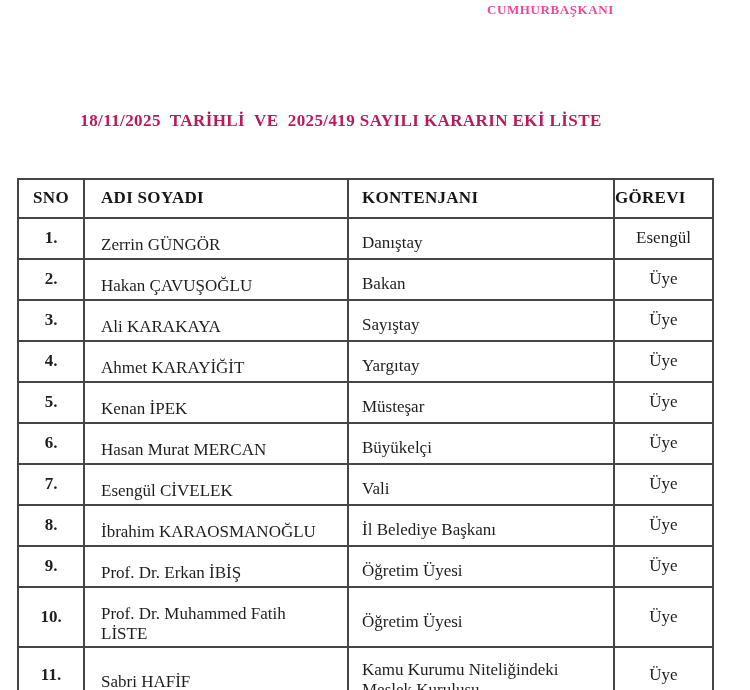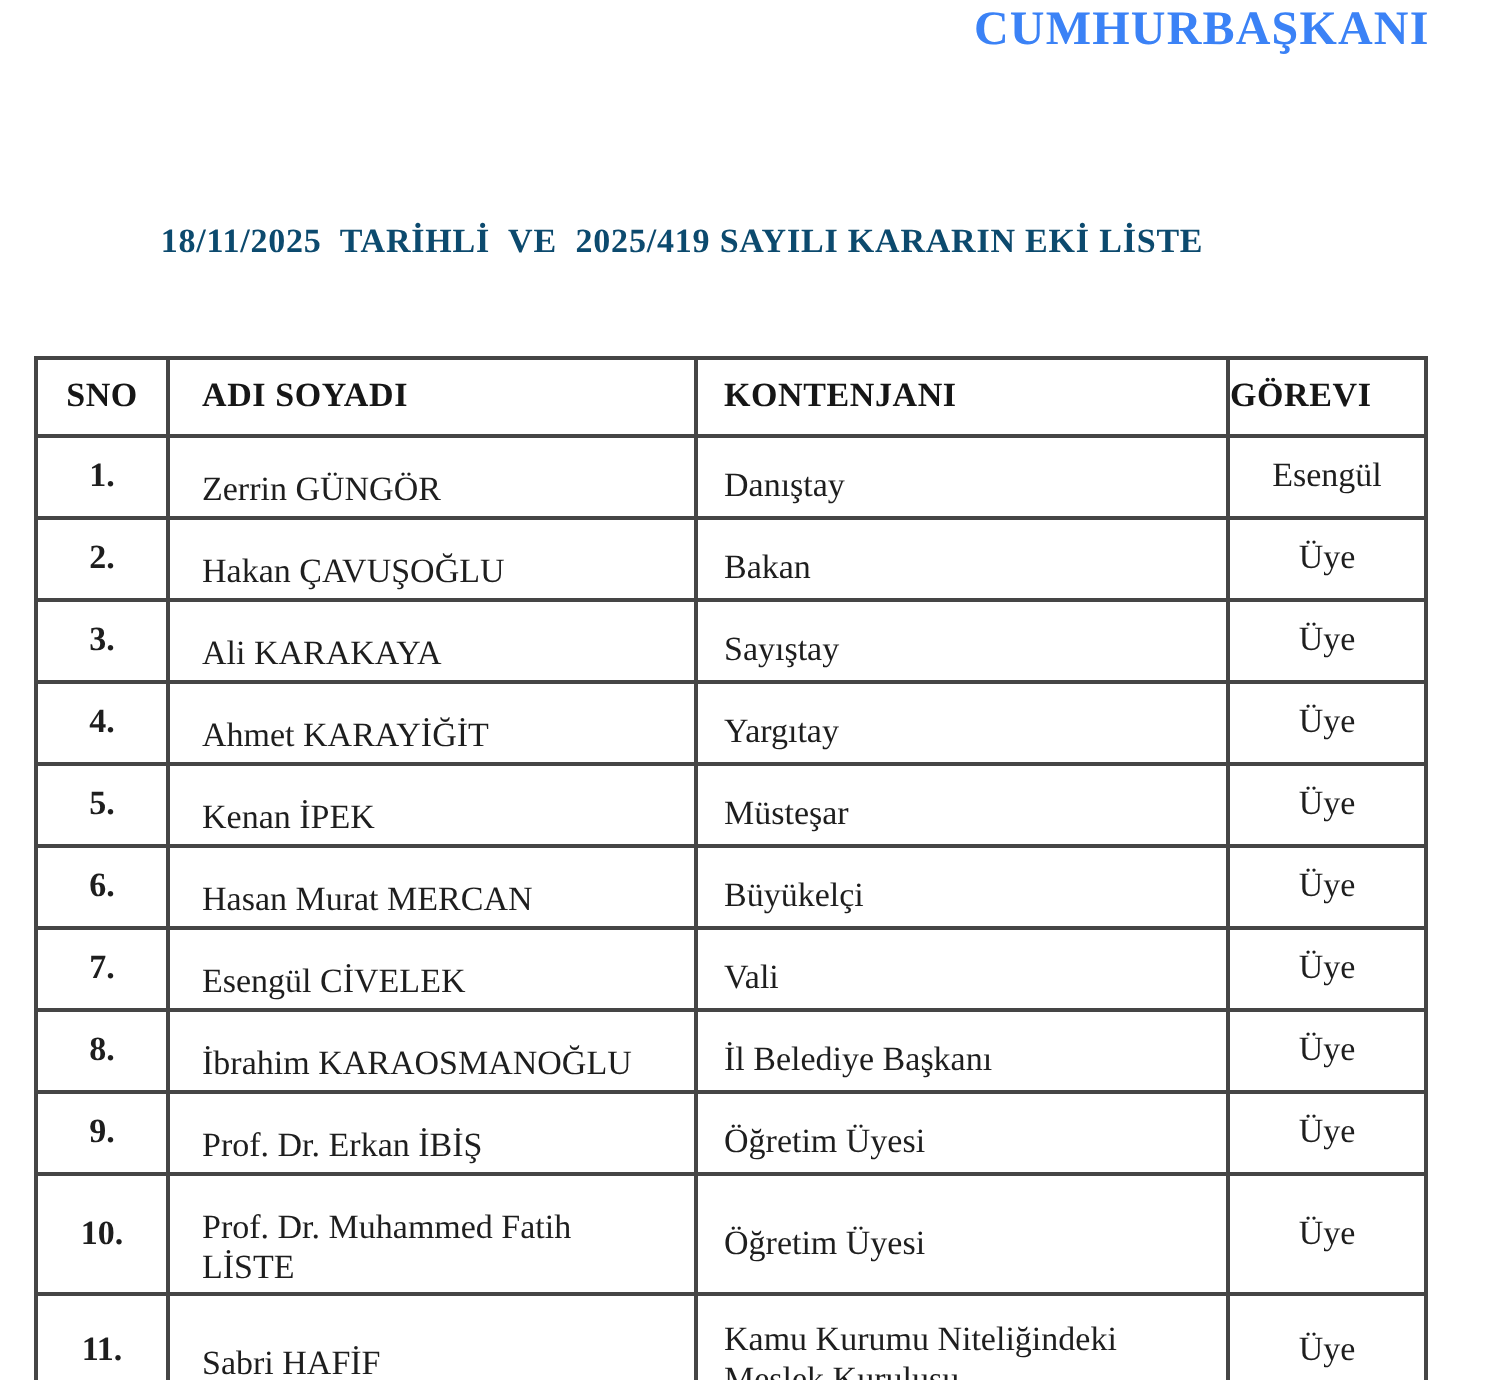--- a/index.html
+++ b/index.html
@@ -14,36 +14,36 @@
   .page {
     position: relative;
     width: 750px;
     height: 690px;
     background: #ffffff;
   }
   .letterhead {
     position: absolute;
     top: 2px;
     left: 487px;
-    font-size: 24px;
+    font-size: 13px;
     font-weight: 600;
     letter-spacing: 0.6px;
-    color: #3b82f6;
+    color: #ec4899;
     white-space: pre;
   }
   .doc-title {
     position: absolute;
     top: 111px;
     left: 0;
     width: 682px;
     text-align: center;
     font-size: 17px;
     font-weight: bold;
     letter-spacing: 0.4px;
-    color: #0c4a6e;
+    color: #be185d;
     white-space: pre;
   }
   table.list-table {
     position: absolute;
     top: 178px;
     left: 17px;
     width: 695px;
     border-collapse: collapse;
     table-layout: fixed;
     background: #ffffff;

